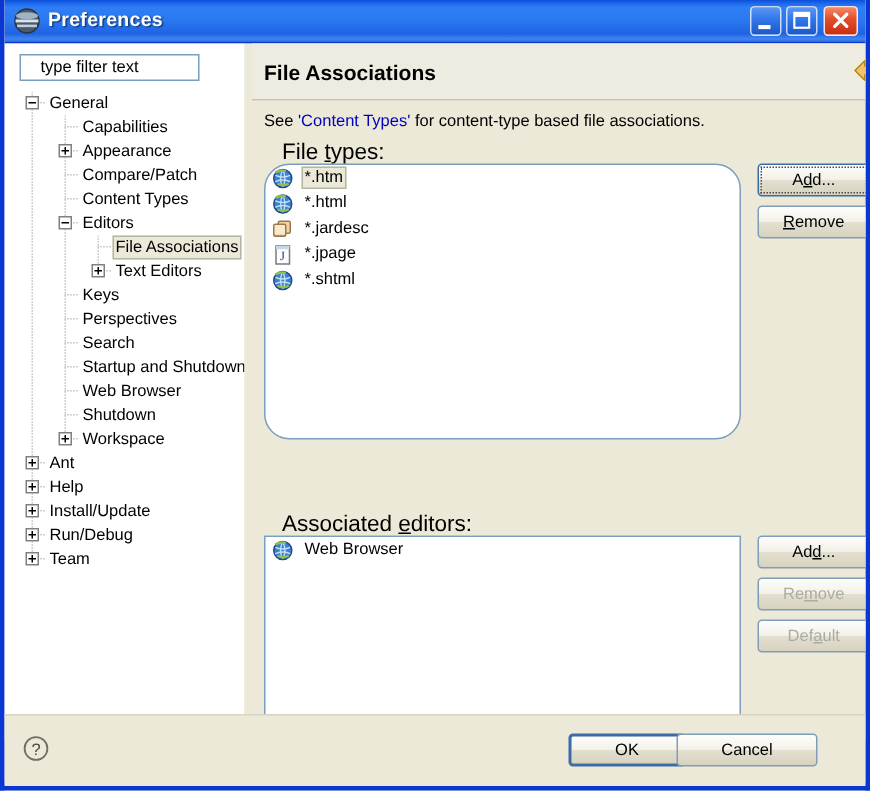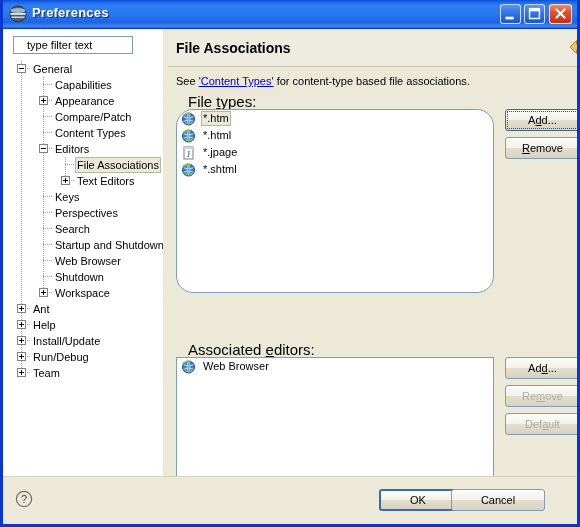--- a/index.html
+++ b/index.html
@@ -189,21 +189,21 @@
   }
   #nav { position: absolute; right: 8px; top: 10px; }
   .navarrow { position:absolute; top:0; width:18px; height:16px; }
   #nav-back { left: 0; }
 
   #content { position:absolute; left:0; top:38px; right:0; bottom:0; }
 
   .desc { position:absolute; left:8px; font-size:11px; color:#000; }
   .lbl { position:absolute; left:20px; font-size:15px; color:#000; }
   .ul { text-decoration: underline; }
-  .lnk { color:#0000c0; text-decoration: underline; cursor: pointer; }
+  .lnk { color:#0000c0; cursor: pointer; }
 
   .listbox {
     position: absolute;
     background: #ffffff;
     border: 1px solid #7b9ebd;
     box-sizing: border-box;
     overflow: hidden;
   }
   #list-filetypes { left:8px; top:42px; width:318px; height:184px;border-radius:17px; }
   #list-editors   { left:8px; top:290px; width:318px; height:133px; }
@@ -494,20 +494,28 @@
                 <path d="M1.9 4.6 Q7.5 7.4 13.1 4.6 M1.9 9.4 Q7.5 6.6 13.1 9.4" stroke="#bfe0f5" stroke-width="1" fill="none"></path>
                 <path d="M7.5 1 Q4.6 7 7.5 13 M7.5 1 Q10.4 7 7.5 13" stroke="#bfe0f5" stroke-width="0.9" fill="none"></path>
                 <circle cx="7.5" cy="7" r="6" fill="none" stroke="#1d4c8f" stroke-width="1"></circle>
                 <path d="M2.5 3 Q6 1 9.5 2" stroke="#8fbf4c" stroke-width="1.6" fill="none"></path>
                 <path d="M4 10.5 Q8 12.5 11.5 10.5" stroke="#8fbf4c" stroke-width="1.6" fill="none"></path>
               </svg>
               <span class="ltxt">*.html</span>
             </div>
             <div class="litem">
               <svg class="licon" viewBox="0 0 16 14">
+                <rect x="4.5" y="1.5" width="8" height="8" rx="1" fill="#f4d2a8" stroke="#9a7a4a"></rect>
+                <rect x="1.5" y="3.5" width="8" height="8" rx="1" fill="#fbe9cd" stroke="#9a7a4a"></rect>
+                <path d="M2 11 h7" stroke="#9a7a4a" stroke-dasharray="1 1"></path>
+              </svg>
+              <span class="ltxt">*.jardesc</span>
+            </div>
+            <div class="litem">
+              <svg class="licon" viewBox="0 0 16 14">
                 <rect x="3" y="1" width="9" height="12" fill="#ffffff" stroke="#7a7a7a"></rect>
                 <rect x="3" y="1" width="9" height="2.2" fill="#c8d8ec"></rect>
                 <text x="7.4" y="10.5" font-family="Liberation Serif, serif" font-size="8.5" fill="#1a3f8f" text-anchor="middle">J</text>
               </svg>
               <span class="ltxt">*.jpage</span>
             </div>
             <div class="litem">
               <svg class="licon" viewBox="0 0 16 14">
                 <circle cx="7.5" cy="7" r="6" fill="#3f7fd0"></circle>
                 <path d="M1.9 4.6 Q7.5 7.4 13.1 4.6 M1.9 9.4 Q7.5 6.6 13.1 9.4" stroke="#bfe0f5" stroke-width="1" fill="none"></path>

